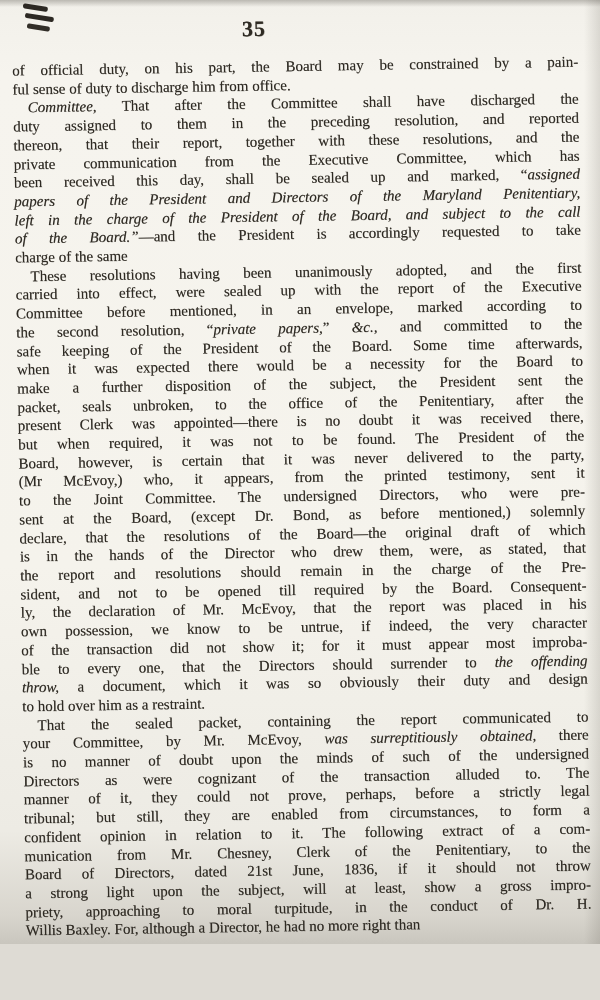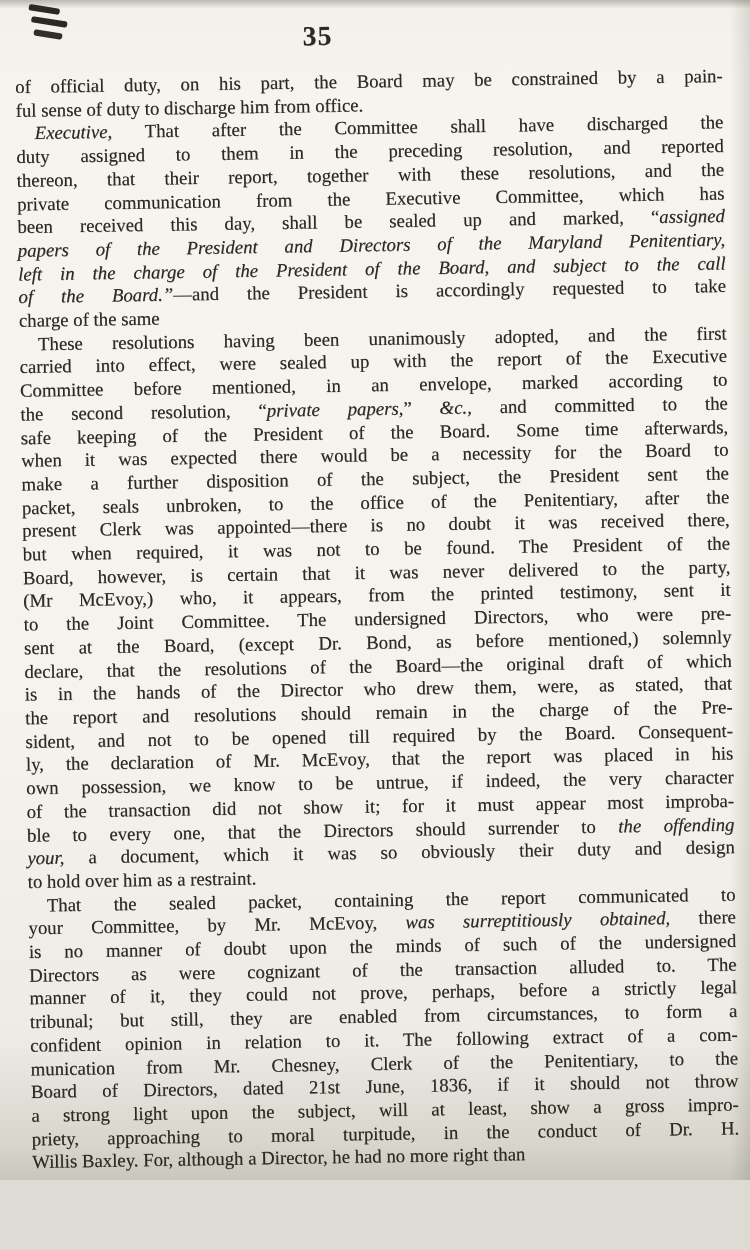--- a/index.html
+++ b/index.html
@@ -92,21 +92,21 @@
   </div>
 
   <div class="page-number">35</div>
 
   <div class="text-block" id="text-block">
       <div class="paragraph">
         <div class="line"><span>of official duty, on his part, the Board may be constrained by a pain-</span></div>
         <div class="line"><span>ful sense of duty to discharge him from office.</span></div>
       </div>
       <div class="paragraph indent">
-        <div class="line"><span class="italic">Executive,</span><span> That after the Committee shall have discharged the</span></div>
+        <div class="line"><span class="italic">Committee,</span><span> That after the Committee shall have discharged the</span></div>
         <div class="line"><span>duty assigned to them in the preceding resolution, and reported</span></div>
         <div class="line"><span>thereon, that their report, together with these resolutions, and the</span></div>
         <div class="line"><span>private communication from the Executive Committee, which has</span></div>
         <div class="line"><span>been received this day, shall be sealed up and marked, “</span><span class="italic">assigned</span></div>
         <div class="line"><span class="italic">papers of the President and Directors of the Maryland Penitentiary,</span></div>
         <div class="line"><span class="italic">left in the charge of the President of the Board, and subject to the call</span></div>
         <div class="line"><span class="italic">of the Board.”</span><span>—and the President is accordingly requested to take</span></div>
         <div class="line"><span>charge of the same</span></div>
       </div>
       <div class="paragraph indent">
@@ -125,21 +125,21 @@
         <div class="line"><span>to the Joint Committee.  The undersigned Directors, who were pre-</span></div>
         <div class="line"><span>sent at the Board, (except Dr. Bond, as before mentioned,) solemnly</span></div>
         <div class="line"><span>declare, that the resolutions of the Board—the original draft of which</span></div>
         <div class="line"><span>is in the hands of the Director who drew them, were, as stated, that</span></div>
         <div class="line"><span>the report and resolutions should remain in the charge of the Pre-</span></div>
         <div class="line"><span>sident, and not to be opened till required by the Board.  Consequent-</span></div>
         <div class="line"><span>ly, the declaration of Mr. McEvoy, that the report was placed in his</span></div>
         <div class="line"><span>own possession, we know to be untrue, if indeed, the very character</span></div>
         <div class="line"><span>of the transaction did not show it; for it must appear most improba-</span></div>
         <div class="line"><span>ble to every one, that the Directors should surrender to </span><span class="italic">the offending</span></div>
-        <div class="line"><span class="italic">your,</span><span> a document, which it was so obviously their duty and design</span></div>
+        <div class="line"><span class="italic">throw,</span><span> a document, which it was so obviously their duty and design</span></div>
         <div class="line"><span>to hold over him as a restraint.</span></div>
       </div>
       <div class="paragraph indent">
         <div class="line"><span>That the sealed packet, containing the report communicated to</span></div>
         <div class="line"><span>your Committee, by Mr. McEvoy, </span><span class="italic">was surreptitiously obtained,</span><span> there</span></div>
         <div class="line"><span>is no manner of doubt upon the minds of such of the undersigned</span></div>
         <div class="line"><span>Directors as were cognizant of the transaction alluded to.  The</span></div>
         <div class="line"><span>manner of it, they could not prove, perhaps, before a strictly legal</span></div>
         <div class="line"><span>tribunal; but still, they are enabled from circumstances, to form a</span></div>
         <div class="line"><span>confident opinion in relation to it.  The following extract of a com-</span></div>

